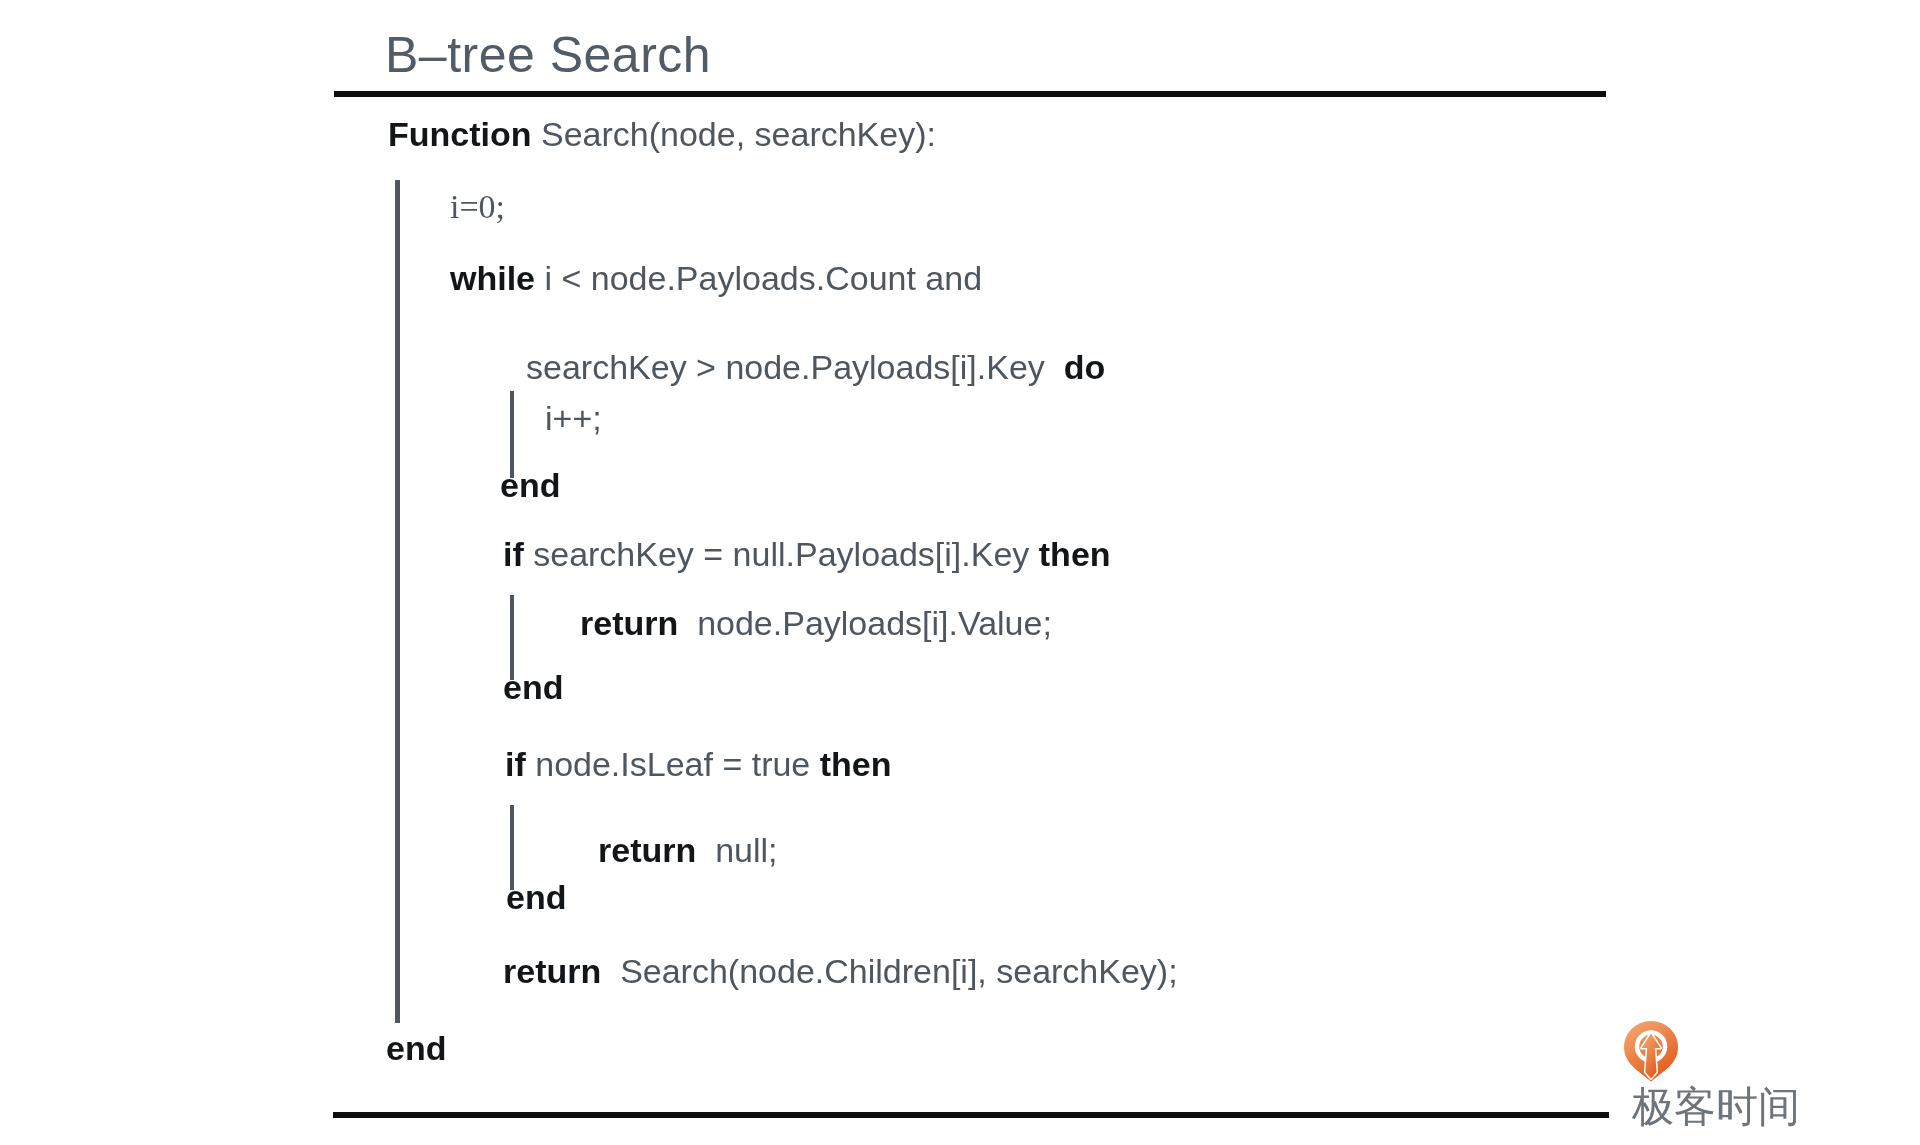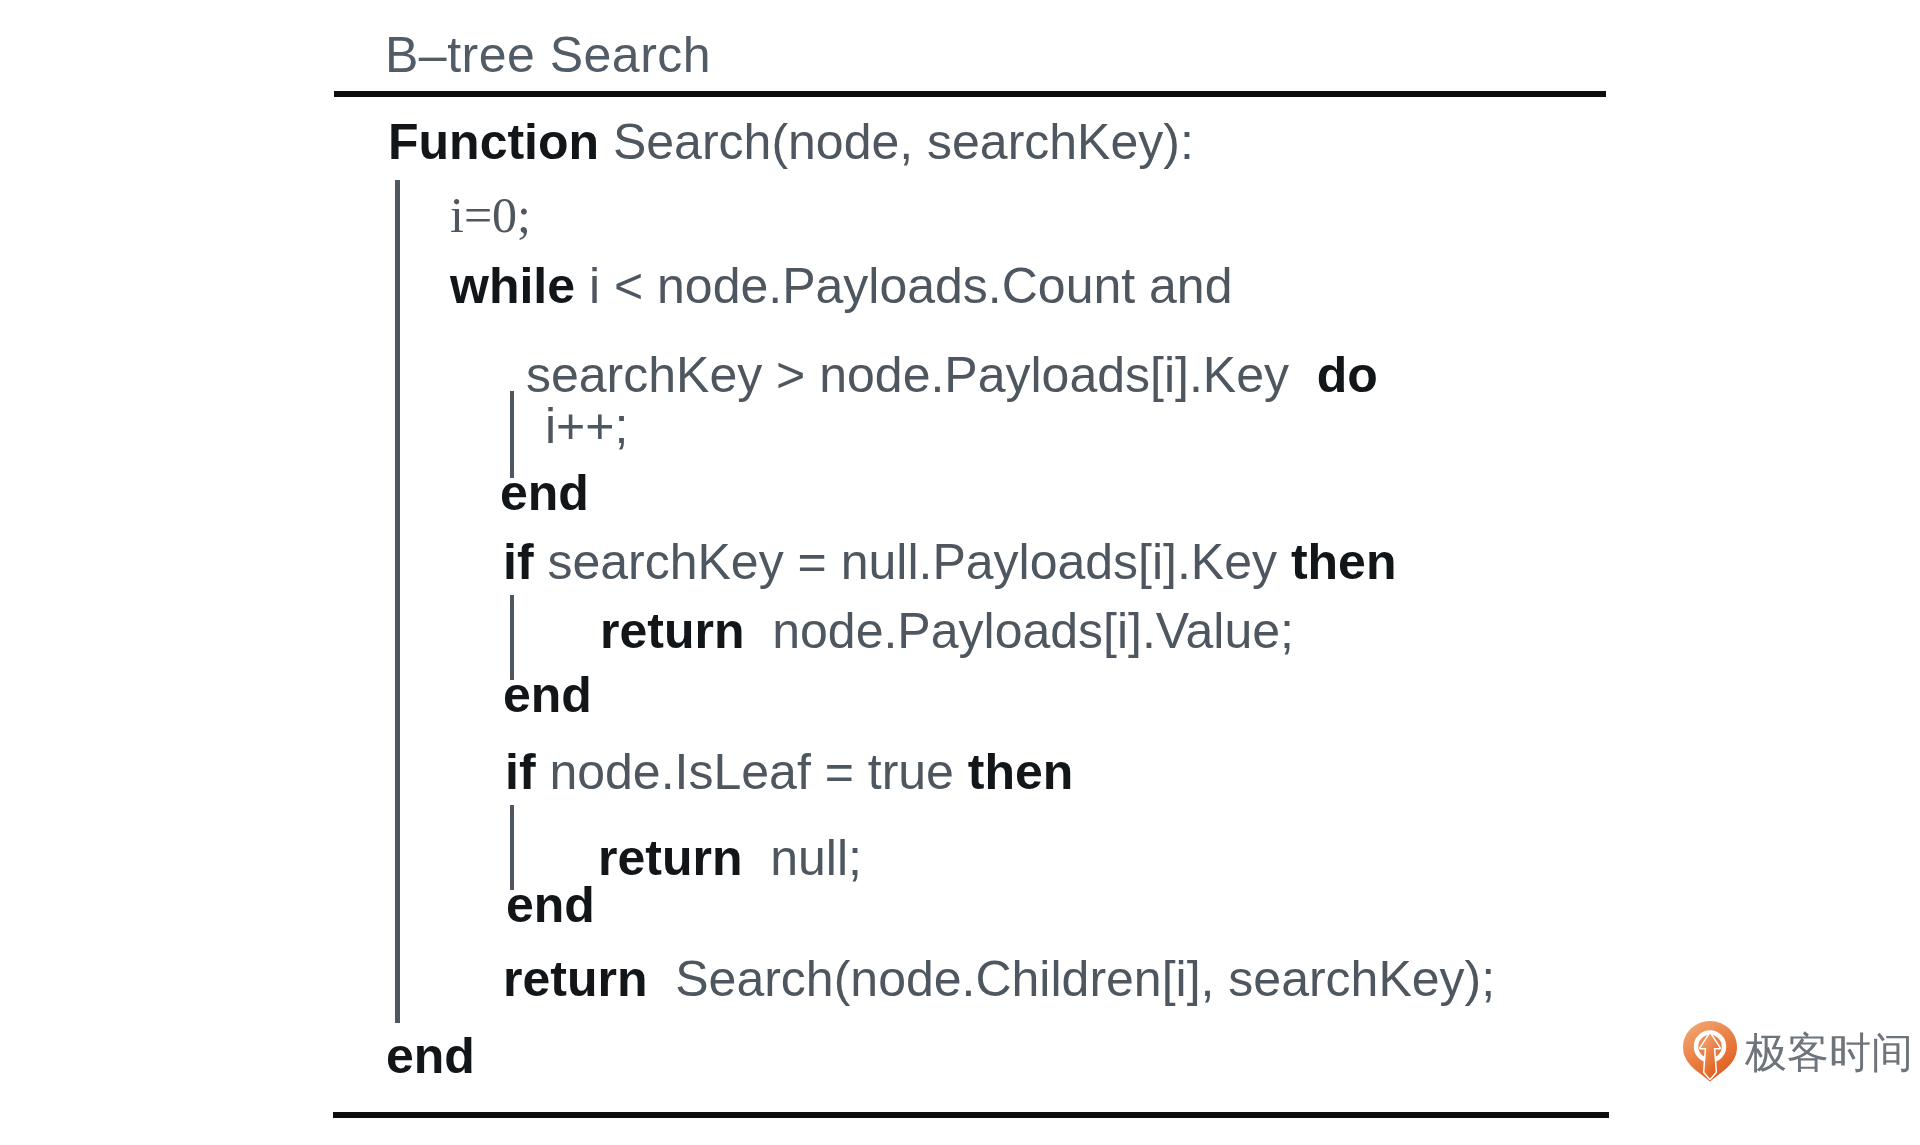--- a/index.html
+++ b/index.html
@@ -36,42 +36,42 @@
     top: 91px;
     width: 1272px;
   }
   .rule-bottom {
     left: 333px;
     top: 1112px;
     width: 1276px;
   }
   .code-line {
     position: absolute;
-    font-size: 50px;
+    font-size: 34px;
     line-height: 1;
     white-space: pre;
   }
   .code-line .kw {
     color: #131619;
     font-weight: 700;
   }
   .code-line .code {
     color: #4e575f;
     font-weight: 400;
   }
   .indent-guide {
     position: absolute;
     background: #4e575f;
   }
   .logo {
     position: absolute;
-    left: 1683px;
+    left: 1624px;
     top: 1020px;
     display: flex;
-    align-items: center;
+    flex-direction: column;
   }
   .logo-icon {
     width: 54px;
     height: 66px;
     flex: 0 0 auto;
   }
   .logo-text {
     margin-left: 8px;
     font-size: 42px;
     line-height: 1;
@@ -89,21 +89,21 @@
   <div class="rule rule-top"></div>
 
   <div id="code-lines">
       <div class="code-line" style="left: 388px; top: 117px;"><span class="kw">Function</span><span class="code"> Search(node, searchKey):</span></div>
       <div class="code-line" style="left: 450px; top: 190px; font-family: Liberation Serif, serif;"><span class="code">i=0;</span></div>
       <div class="code-line" style="left: 450px; top: 261px; text-align: right;"><span class="kw">while</span><span class="code"> i &lt; node.Payloads.Count and</span></div>
       <div class="code-line" style="left: 504px; top: 350px; margin-left: 22px;"><span class="code">searchKey &gt; node.Payloads[i].Key</span><span class="kw">  do</span></div>
       <div class="code-line" style="left: 545px; top: 401px;"><span class="code">i++;</span></div>
       <div class="code-line" style="left: 500px; top: 468px;"><span class="kw">end</span></div>
       <div class="code-line" style="left: 503px; top: 537px;"><span class="kw">if</span><span class="code"> searchKey = null.Payloads[i].Key</span><span class="kw"> then</span></div>
-      <div class="code-line" style="left: 580px; top: 606px; margin-left: 20px;"><span class="kw">return</span><span class="code">  node.Payloads[i].Value;</span></div>
+      <div class="code-line" style="left: 580px; top: 606px;"><span class="kw">return</span><span class="code">  node.Payloads[i].Value;</span></div>
       <div class="code-line" style="left: 503px; top: 670px;"><span class="kw">end</span></div>
       <div class="code-line" style="left: 505px; top: 747px;"><span class="kw">if</span><span class="code"> node.IsLeaf = true</span><span class="kw"> then</span></div>
       <div class="code-line" style="left: 598px; top: 833px;"><span class="kw">return</span><span class="code">  null;</span></div>
       <div class="code-line" style="left: 506px; top: 880px;"><span class="kw">end</span></div>
       <div class="code-line" style="left: 503px; top: 954px;"><span class="kw">return</span><span class="code">  Search(node.Children[i], searchKey);</span></div>
       <div class="code-line" style="left: 386px; top: 1031px;"><span class="kw">end</span></div>
     </div>
 
   <div id="indent-guides">
       <div class="indent-guide" style="left: 395px; top: 180px; width: 5px; height: 843px;"></div>

